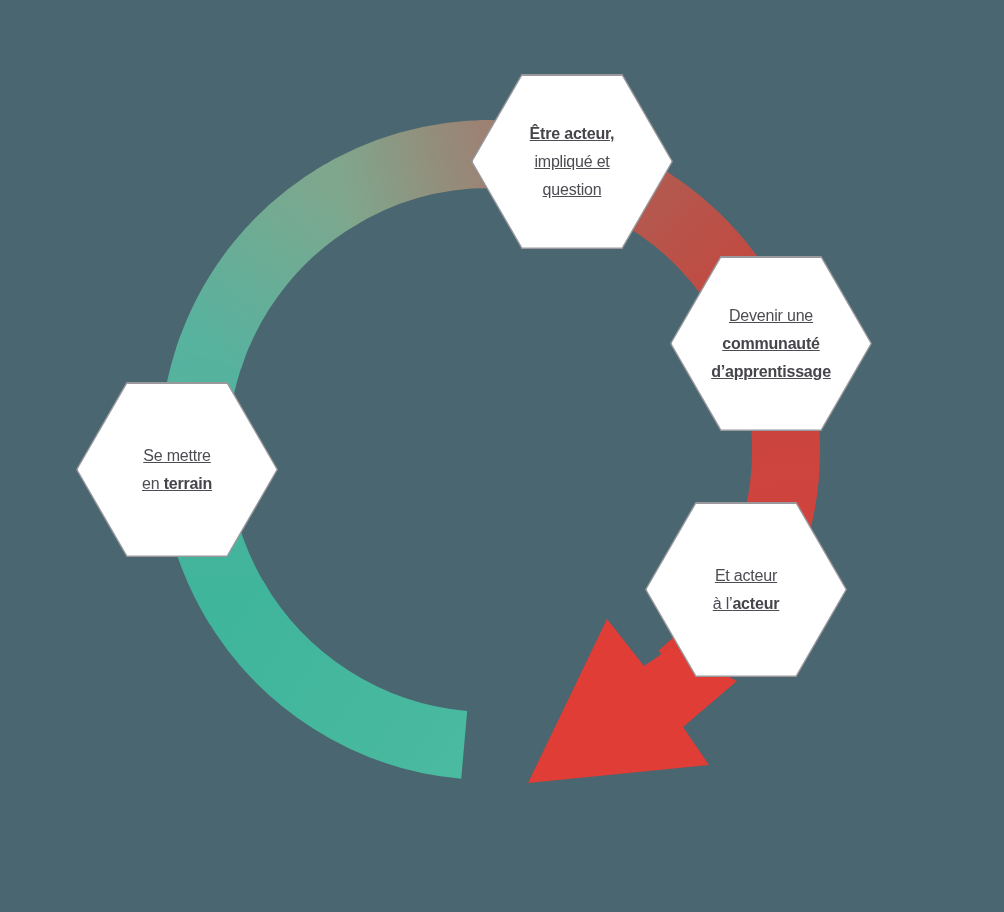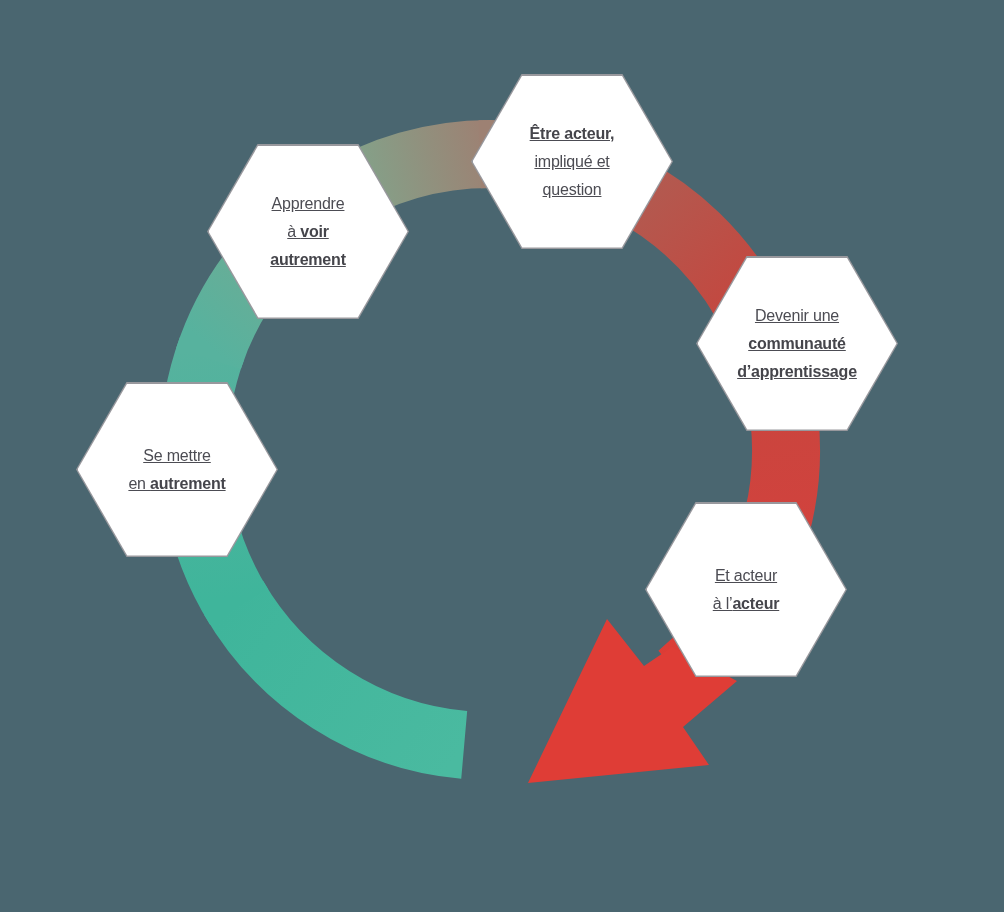--- a/index.html
+++ b/index.html
@@ -27,21 +27,21 @@
   }
   .hl{
     font-size:16px;line-height:28px;
     color:#4C4C53;
     letter-spacing:-0.2px;
     white-space:nowrap;
     text-decoration:underline;
   }
   .b{font-weight:bold;color:#45454B;}
   #hex-etre{left:471px;top:74px;}
-  #hex-devenir{left:696px;top:256px;}
+  #hex-devenir{left:670px;top:256px;}
   #hex-passer{left:645px;top:502px;}
   #hex-partir{left:216px;top:608px;}
   #hex-mettre{left:76px;top:382px;}
   #hex-apprendre{left:207px;top:144px;}
 </style>
 </head>
 <body>
 
 <div class="stage">
 
@@ -117,25 +117,18 @@
     <div class="hex-inner">
       <div class="hl"><span>Et acteur</span></div>
       <div class="hl"><span>à l’</span><span class="b">acteur</span></div>
     </div>
   </div>
 
 
   <div class="hex" id="hex-mettre">
     <div class="hex-inner">
       <div class="hl"><span>Se mettre</span></div>
-      <div class="hl"><span>en </span><span class="b">autrement</span></div>
+      <div class="hl"><span>en </span><span class="b">terrain</span></div>
     </div>
   </div>
 
-  <div class="hex" id="hex-apprendre">
-    <div class="hex-inner">
-      <div class="hl"><span>Apprendre</span></div>
-      <div class="hl"><span>à </span><span class="b">voir</span></div>
-      <div class="hl"><span class="b">autrement</span></div>
-    </div>
-  </div>
 
 </div>
 
 </body></html>

